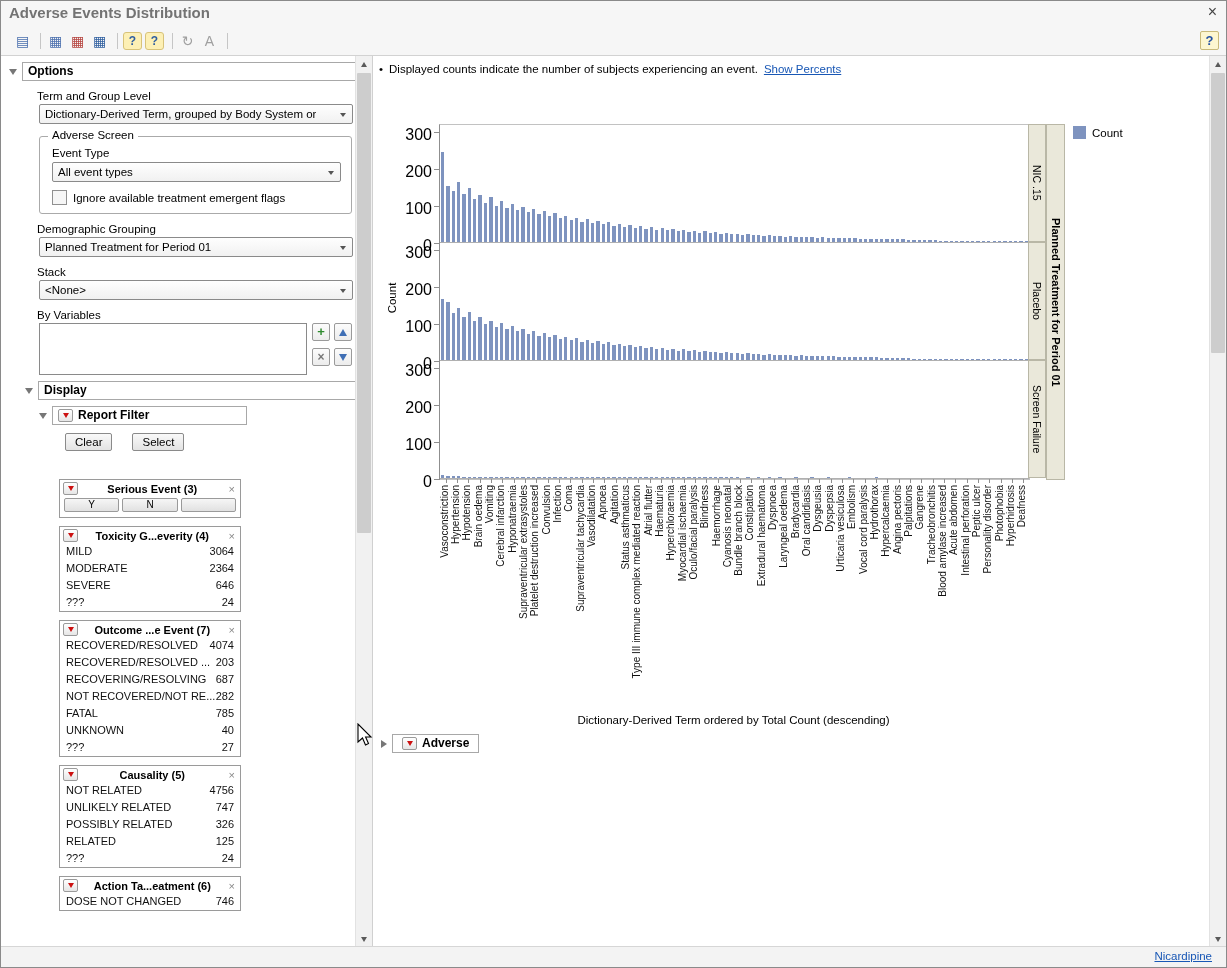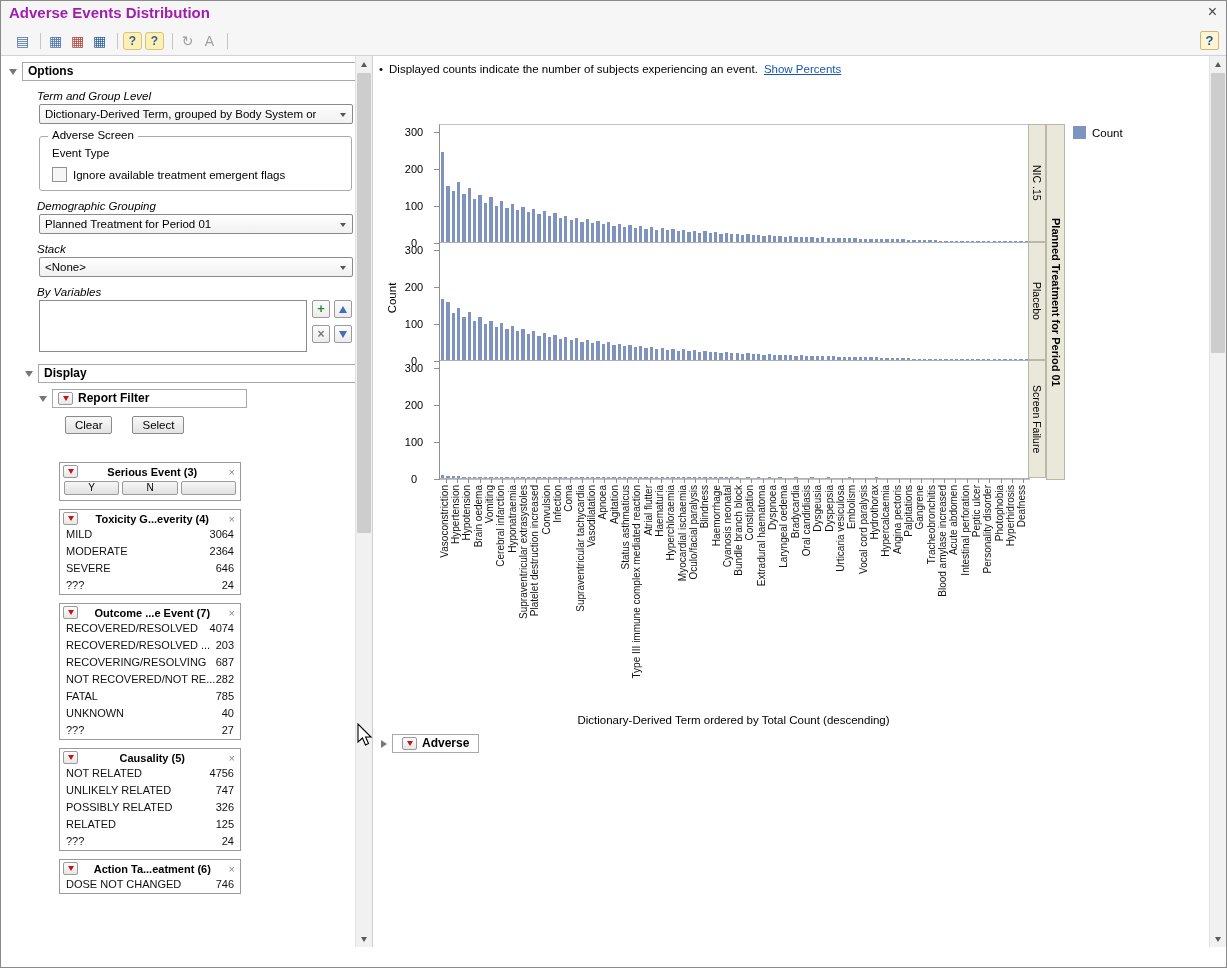--- a/index.html
+++ b/index.html
@@ -1,20 +1,20 @@
 <!DOCTYPE html>
 <html style="--bar-color: #7e93bf;"><head>
 <meta charset="utf-8">
 <style>
   html,body { margin:0; padding:0; background:#e8e8e8; font-family:"Liberation Sans", sans-serif; }
   .window { position:relative; width:1227px; height:968px; background:#fff; border:1px solid #8a8a8a; box-sizing:border-box; overflow:hidden; }
 
   
   .titlebar { height:26px; position:relative; background:#f6f6f6; }
-  .title { position:absolute; left:8px; top:3px; font-size:15px; font-weight:bold; color:#a21caf; }
+  .title { position:absolute; left:8px; top:3px; font-size:15px; font-weight:bold; color:#737373; }
   .close-btn { position:absolute; right:9px; top:2px; font-size:16px; color:#444; cursor:default; }
 
   
   .toolbar { height:28px; display:flex; align-items:center; padding-left:12px; border-bottom:1px solid #d2d2d2; background:#f6f6f6; position:relative; }
   .tb-icon { width:19px; height:19px; display:flex; align-items:center; justify-content:center; font-size:14px; margin-right:3px; border-radius:2px; }
   .tb-sep { width:1px; height:16px; background:#c6c6c6; margin:0 5px; }
   .c-blue { color:#4a6fae; } .c-red { color:#b5443f; } .c-dblue { color:#2f5fa0; } .c-gray { color:#a0a0a0; }
   .tb-bubble { background:#fdf0b5; border:1px solid #d8c37a; color:#2f5fa0; font-weight:bold; font-size:12px; width:17px; height:16px; border-radius:3px; }
   .help-btn { position:absolute; right:7px; top:4px; width:19px; height:19px; background:#fdf6d0; border:1px solid #c9b97a; border-radius:2px; color:#2451a4; font-weight:bold; text-align:center; line-height:18px; font-size:13px; box-sizing:border-box; }
 
@@ -32,21 +32,21 @@
   .tri-down { width:0; height:0; border-left:3.5px solid transparent; border-right:3.5px solid transparent; border-top:5px solid #5a5a5a; }
   .vs-thumb { position:absolute; left:1px; width:14px; background:#cdcdcd; border-radius:1px; }
 
   
   .oheader { display:flex; align-items:center; gap:5px; margin-top:6px; }
   .disc-open { width:0; height:0; border-left:4px solid transparent; border-right:4px solid transparent; border-top:6px solid #777; flex:none; }
   .disc-closed { width:0; height:0; border-top:4px solid transparent; border-bottom:4px solid transparent; border-left:6px solid #777; flex:none; }
   .obox { border:1px solid #a8a8a8; background:#fff; font-weight:bold; font-size:12px; padding:1px 5px 2px; flex:1; display:flex; align-items:center; gap:5px; min-height:14px; }
   .obox.small { flex:none; padding:1px 9px 2px; }
 
-  .lbl { font-size:11.5px; color:#000; margin:9px 0 2px 28px;font-style:italic; }
+  .lbl { font-size:11.5px; color:#000; margin:9px 0 2px 28px; }
   .combo { margin-left:30px; width:314px; height:20px; border:1px solid #8a8a8a; border-radius:2px; background:linear-gradient(#fefefe,#f1f1f1); display:flex; align-items:center; padding:0 20px 0 5px; font-size:11.5px; position:relative; box-sizing:border-box; white-space:nowrap; overflow:hidden; margin-top:2px; }
   .combo .carr { position:absolute; right:6px; top:8px; width:0; height:0; border-left:3.5px solid transparent; border-right:3.5px solid transparent; border-top:4.5px solid #555; }
   .combo span { overflow:hidden; white-space:nowrap; }
 
   .fieldset { margin:12px 0 0 30px; width:313px; border:1px solid #aaa; border-radius:3px; position:relative; padding:6px 10px 8px; box-sizing:border-box; background:#fff; }
   .fs-title { position:absolute; top:-8px; left:8px; background:#fff; padding:0 4px; font-size:11.5px; }
   .lbl-in { font-size:11.5px; margin:4px 0 3px 2px; }
   .combo.in { margin-left:2px; width:289px; }
   .check-row { display:flex; align-items:center; gap:6px; margin:8px 0 0 2px; }
   .checkbox { width:13px; height:13px; border:1px solid #909090; background:#f6f6f6; flex:none; }
@@ -78,21 +78,21 @@
 
   
   .note-line { position:absolute; left:6px; top:7px; font-size:11.5px; display:flex; gap:6px; align-items:baseline; white-space:nowrap; }
   .link { color:#1857b5; text-decoration:underline; font-size:11.5px; cursor:pointer; }
   .bc-header { position:absolute; left:5px; top:24px; width:764px; margin-top:0; }
   .tab-header { position:absolute; left:8px; top:678px; margin-top:0; }
 
   #panels { position:absolute; left:66px; top:68px; width:589px; height:354px; border:1px solid #c2c2c2; border-left:1px solid #8f8f8f; background:#fff; box-sizing:content-box; }
   .panel { position:absolute; left:0; width:589px; height:118px; border-bottom:1px solid #b0b0b0; box-sizing:border-box; overflow:visible; }
   .bar { position:absolute; bottom:0; background:var(--bar-color,#7e93bf); }
-  .ytick-label { position:absolute; left:-44px; width:36px; text-align:center; font-size:11px; color:#000; }
+  .ytick-label { position:absolute; left:-44px; width:36px; text-align:right; font-size:16px; color:#000; }
   .ytick-mark { position:absolute; left:-6px; width:6px; height:1px; background:#8f8f8f; }
   .xtick { position:absolute; bottom:-4px; width:1px; height:4px; background:#8f8f8f; }
 
   .strip-inner { position:absolute; left:655px; top:68px; width:18px; height:356px; }
   .strip-cell { position:absolute; left:0; width:100%; height:118px; background:#eae8da; border:1px solid #b9b7a6; box-sizing:border-box; display:flex; align-items:center; justify-content:center; }
   .strip-cell span { writing-mode:vertical-rl; font-size:10.5px; white-space:nowrap; }
   .strip-outer { position:absolute; left:673px; top:68px; width:19px; height:356px; background:#eae8da; border:1px solid #b9b7a6; box-sizing:border-box; display:flex; align-items:center; justify-content:center; }
   .strip-outer span { writing-mode:vertical-rl; font-weight:bold; font-size:11px; white-space:nowrap; }
 
   .legend { position:absolute; left:700px; top:70px; display:flex; align-items:center; gap:6px; }
@@ -150,20 +150,24 @@
 
         <div class="lbl">Term and Group Level</div>
         <div class="combo">
           <span>Dictionary-Derived Term, grouped by Body System or</span>
           <span class="carr"></span>
         </div>
 
         <div class="fieldset">
           <span class="fs-title">Adverse Screen</span>
           <div class="lbl-in">Event Type</div>
+          <div class="combo in">
+            <span>All event types</span>
+            <span class="carr"></span>
+          </div>
           <div class="check-row">
             <span class="checkbox"></span>
             <span class="check-lbl">Ignore available treatment emergent flags</span>
           </div>
         </div>
 
         <div class="lbl">Demographic Grouping</div>
         <div class="combo">
           <span>Planned Treatment for Period 01</span>
           <span class="carr"></span>
@@ -187,21 +191,21 @@
               </div>
             <div class="sq-btn">
                 <span class="x-glyph">×</span>
               </div>
             <div class="sq-btn">
                 <span class="tri-b-down"></span>
               </div>
           </div>
         </div>
 
-        <div class="oheader" style="margin-left:16px; margin-top:12px;">
+        <div class="oheader" style="margin-left:16px; margin-top:6px;">
           <span class="disc-open"></span>
           <div class="obox">
               <span>Display</span>
             </div>
         </div>
 
         <div class="oheader" style="margin-left:30px; width:208px;">
           <span class="disc-open"></span>
           <div class="obox">
             <span class="red-tri-btn">
@@ -821,18 +825,21 @@
             <span class="tri-up"></span>
           </div>
         <div class="vs-thumb" style="top:17px; height:280px;"></div>
         <div class="vs-arrow vs-down">
             <span class="tri-down"></span>
           </div>
       </div>
     </div>
   </div>
 
+  <div class="statusbar">
+    <span class="link">Nicardipine</span>
+  </div>
 
   <svg class="cursor" width="18" height="24" viewBox="0 0 18 24">
     <path d="M1,1 L1,19 L5.5,15 L8.5,22 L11.5,20.6 L8.6,14 L14,14 Z" fill="#ffffff" stroke="#000000" stroke-width="1.1"></path>
   </svg>
 
 </div>
 
 </body></html>

